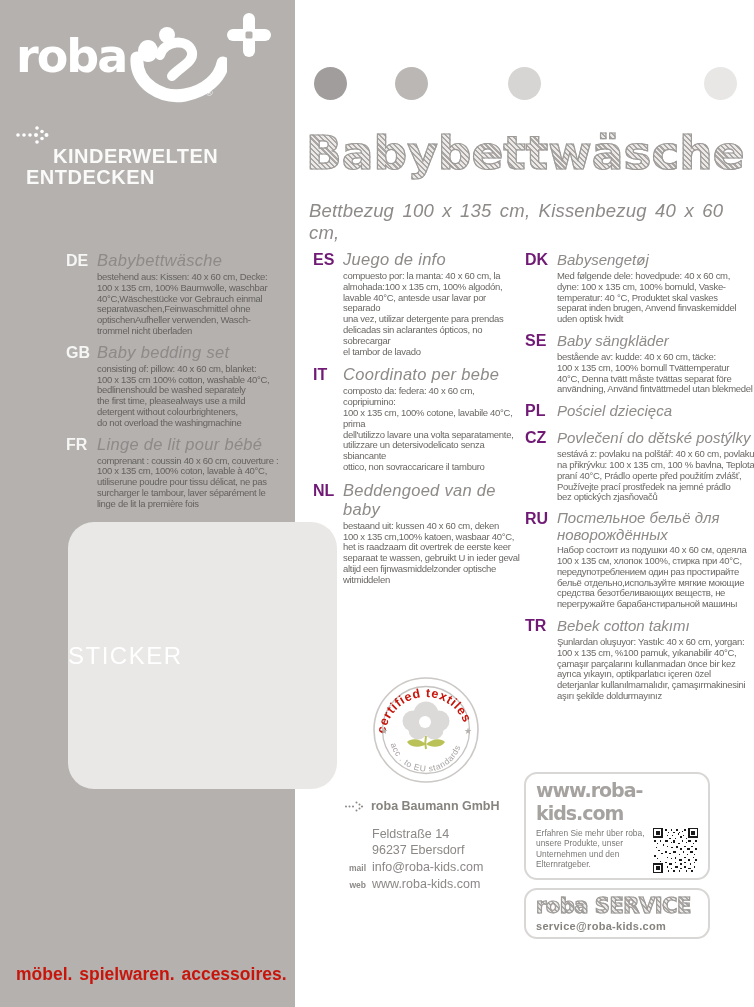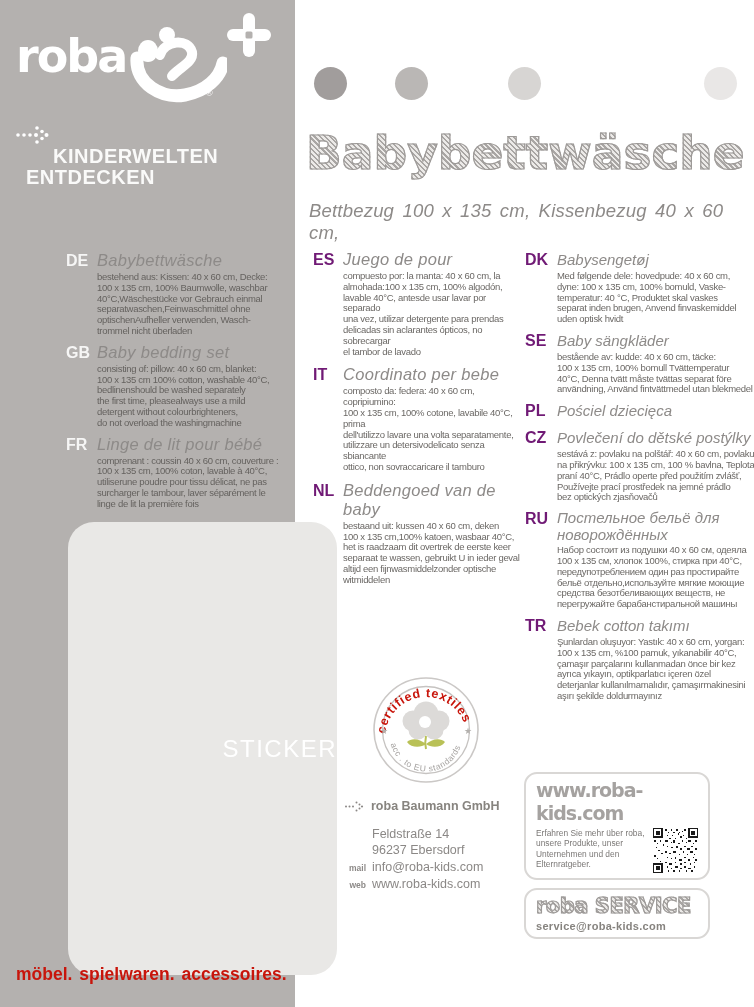--- a/index.html
+++ b/index.html
@@ -52,22 +52,22 @@
   .col1{position:absolute;left:313px;top:250px;width:211px;}
   .col1 .sec{margin-bottom:8px;}
 
   .col2{position:absolute;left:525px;top:250px;width:230px;}
   .col2 .sec{margin-bottom:6px;}
   .col2 .sec-code{flex-basis:32px;}
   .col2 .sec-title{font-size:15px;letter-spacing:0;}
   .col2 .sec-title.two-line{line-height:17px;}
 
   
-  .sticker{position:absolute;left:68px;top:522px;width:269px;height:453px;background:#e9e8e6;
-           border-radius:26px;display:flex;align-items:center;justify-content:flex-end;}
+  .sticker{position:absolute;left:68px;top:522px;width:269px;height:267px;background:#e9e8e6;
+           border-radius:26px;display:flex;align-items:center;justify-content:flex-start;}
   .sticker span{color:#ffffff;font-size:24px;letter-spacing:1.5px;}
 
   
   .badge{position:absolute;left:371px;top:675px;}
 
   
   .contact{position:absolute;left:344px;top:798px;font-size:12.5px;color:#8b8886;}
   .crow{display:flex;align-items:baseline;line-height:16.5px;}
   .clabel{flex:0 0 22px;text-align:right;margin-right:6px;font-size:8.5px;font-weight:bold;color:#8d8a88;}
   .company-row{margin-bottom:11px;align-items:center;}
@@ -175,21 +175,21 @@
 surcharger le tambour, laver séparément le
 linge de lit la première fois</div>
       </div>
     </div>
   </div>
 
   <div class="col1">
     <div class="sec">
       <span class="sec-code">ES</span>
       <div class="sec-content">
-        <div class="sec-title">Juego de pour</div>
+        <div class="sec-title">Juego de info</div>
         <div class="sec-body">compuesto por: la manta: 40 x 60 cm, la
 almohada:100 x 135 cm, 100% algodón,
 lavable 40°C, antesde usar lavar por separado
 una vez, utilizar detergente para prendas
 delicadas sin aclarantes ópticos, no sobrecargar
 el tambor de lavado</div>
       </div>
     </div>
     <div class="sec">
       <span class="sec-code">IT</span>

